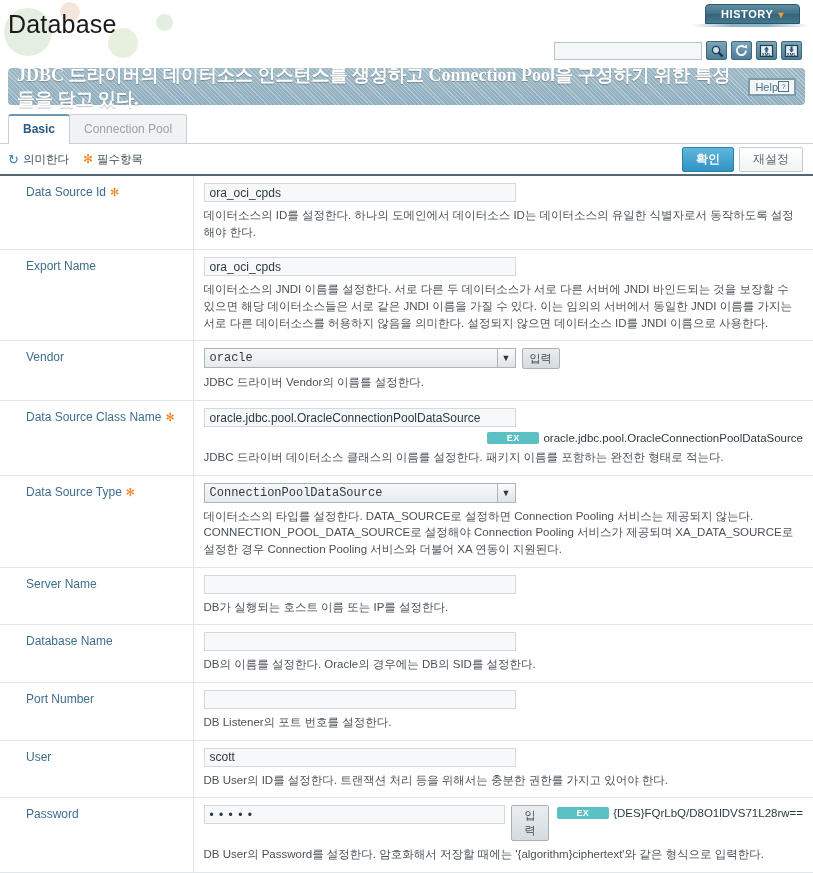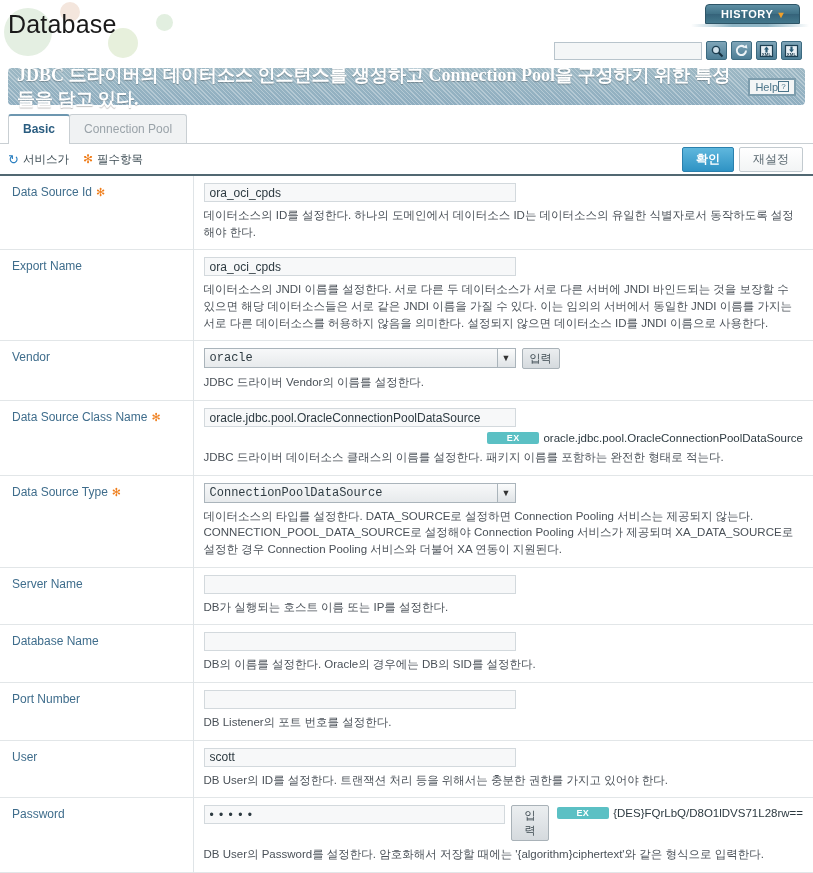--- a/index.html
+++ b/index.html
@@ -153,21 +153,21 @@
     color:#5a6870; font-size:12px;
     padding:3px 13px; border-radius:2px; cursor:pointer;
   }
 
   
   .form-table { width:100%; border-collapse:collapse; border-top:2px solid #516872; }
   .form-table tr { border-bottom:1px solid #e2e6e8; }
   .form-table td { vertical-align:top; padding:0; }
   td.lbl {
     width:196px;
-    padding:9px 0 10px 12px;
+    padding:9px 0 10px 26px;
     border-right:1px solid #dfe4e7;
     color:#3f6d8c; font-size:12px;
   }
   .req-star { color:#ef7d1a; font-size:11px; margin-left:4px; }
   td.fld { padding:7px 10px 9px 10px; }
 
   .inp {
     width:312px; height:19px;
     border:1px solid #d3d9dd; background:#f7f8f9;
     font-size:12px; color:#2d3a41; padding:0 5px;
@@ -281,21 +281,21 @@
 </div>
 
 <div class="tabs">
   <div class="tab active">Basic</div>
   <div class="tab">Connection Pool</div>
 </div>
 
 <div class="legend-row">
   <div class="legend-item">
     <span class="dyn-icon">↻</span>
-    <span>서비스가</span>
+    <span>의미한다</span>
   </div>
   <div class="legend-item">
     <span class="req-icon">✻</span>
     <span>필수항목</span>
   </div>
   <div class="legend-spacer"></div>
   <button class="btn-primary">확인</button>
   <button class="btn-secondary">재설정</button>
 </div>
 

